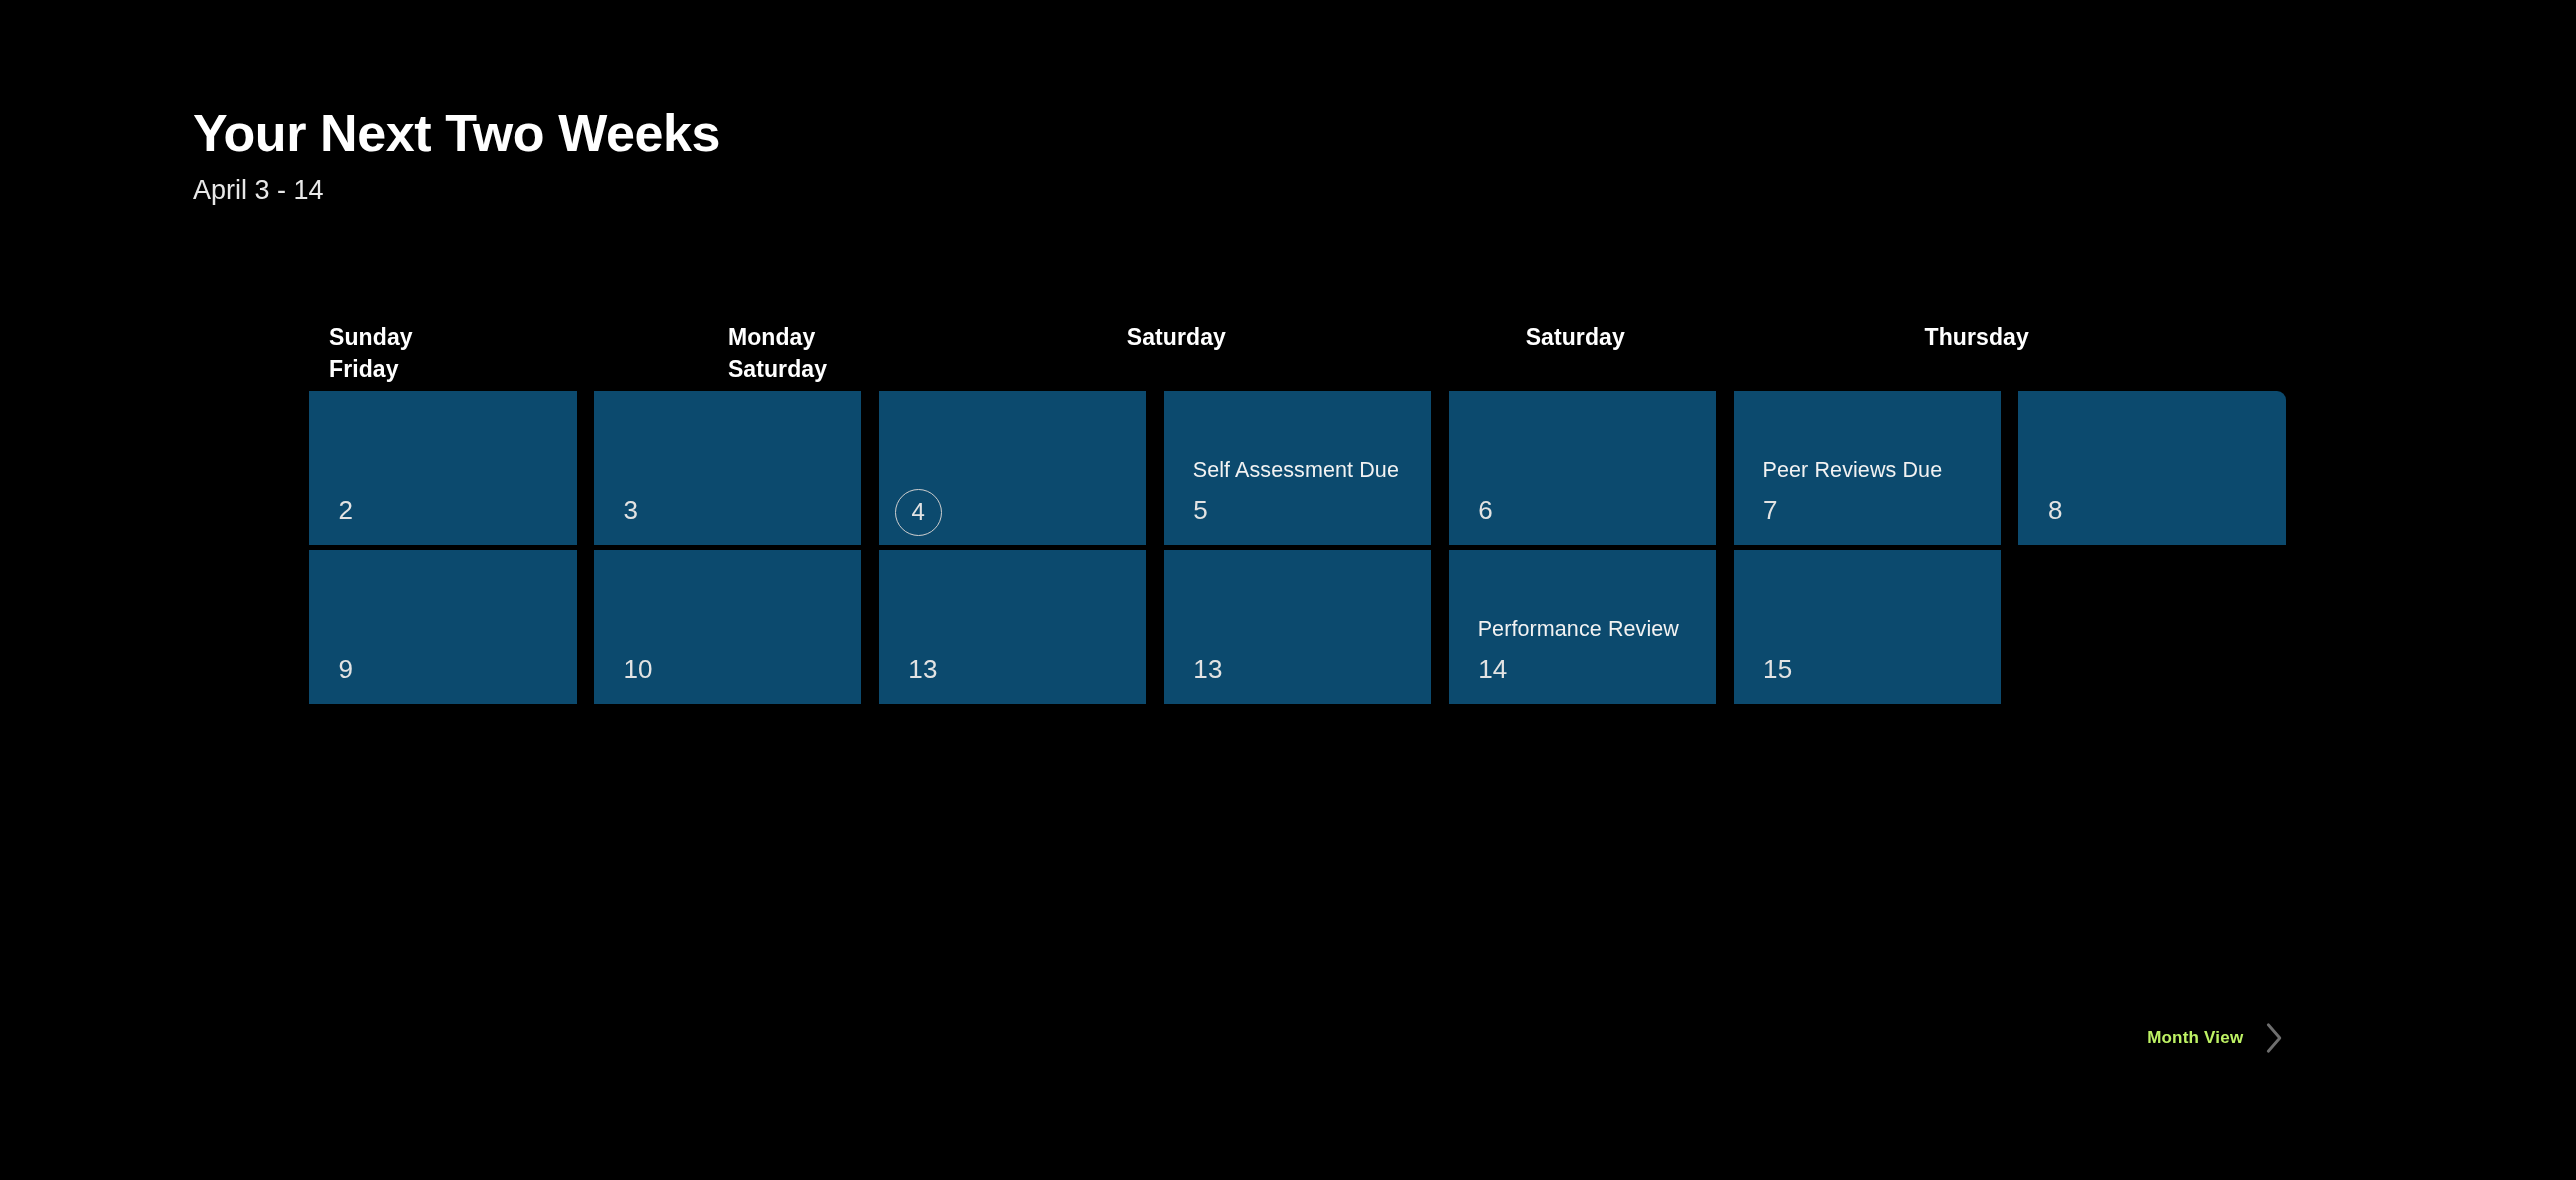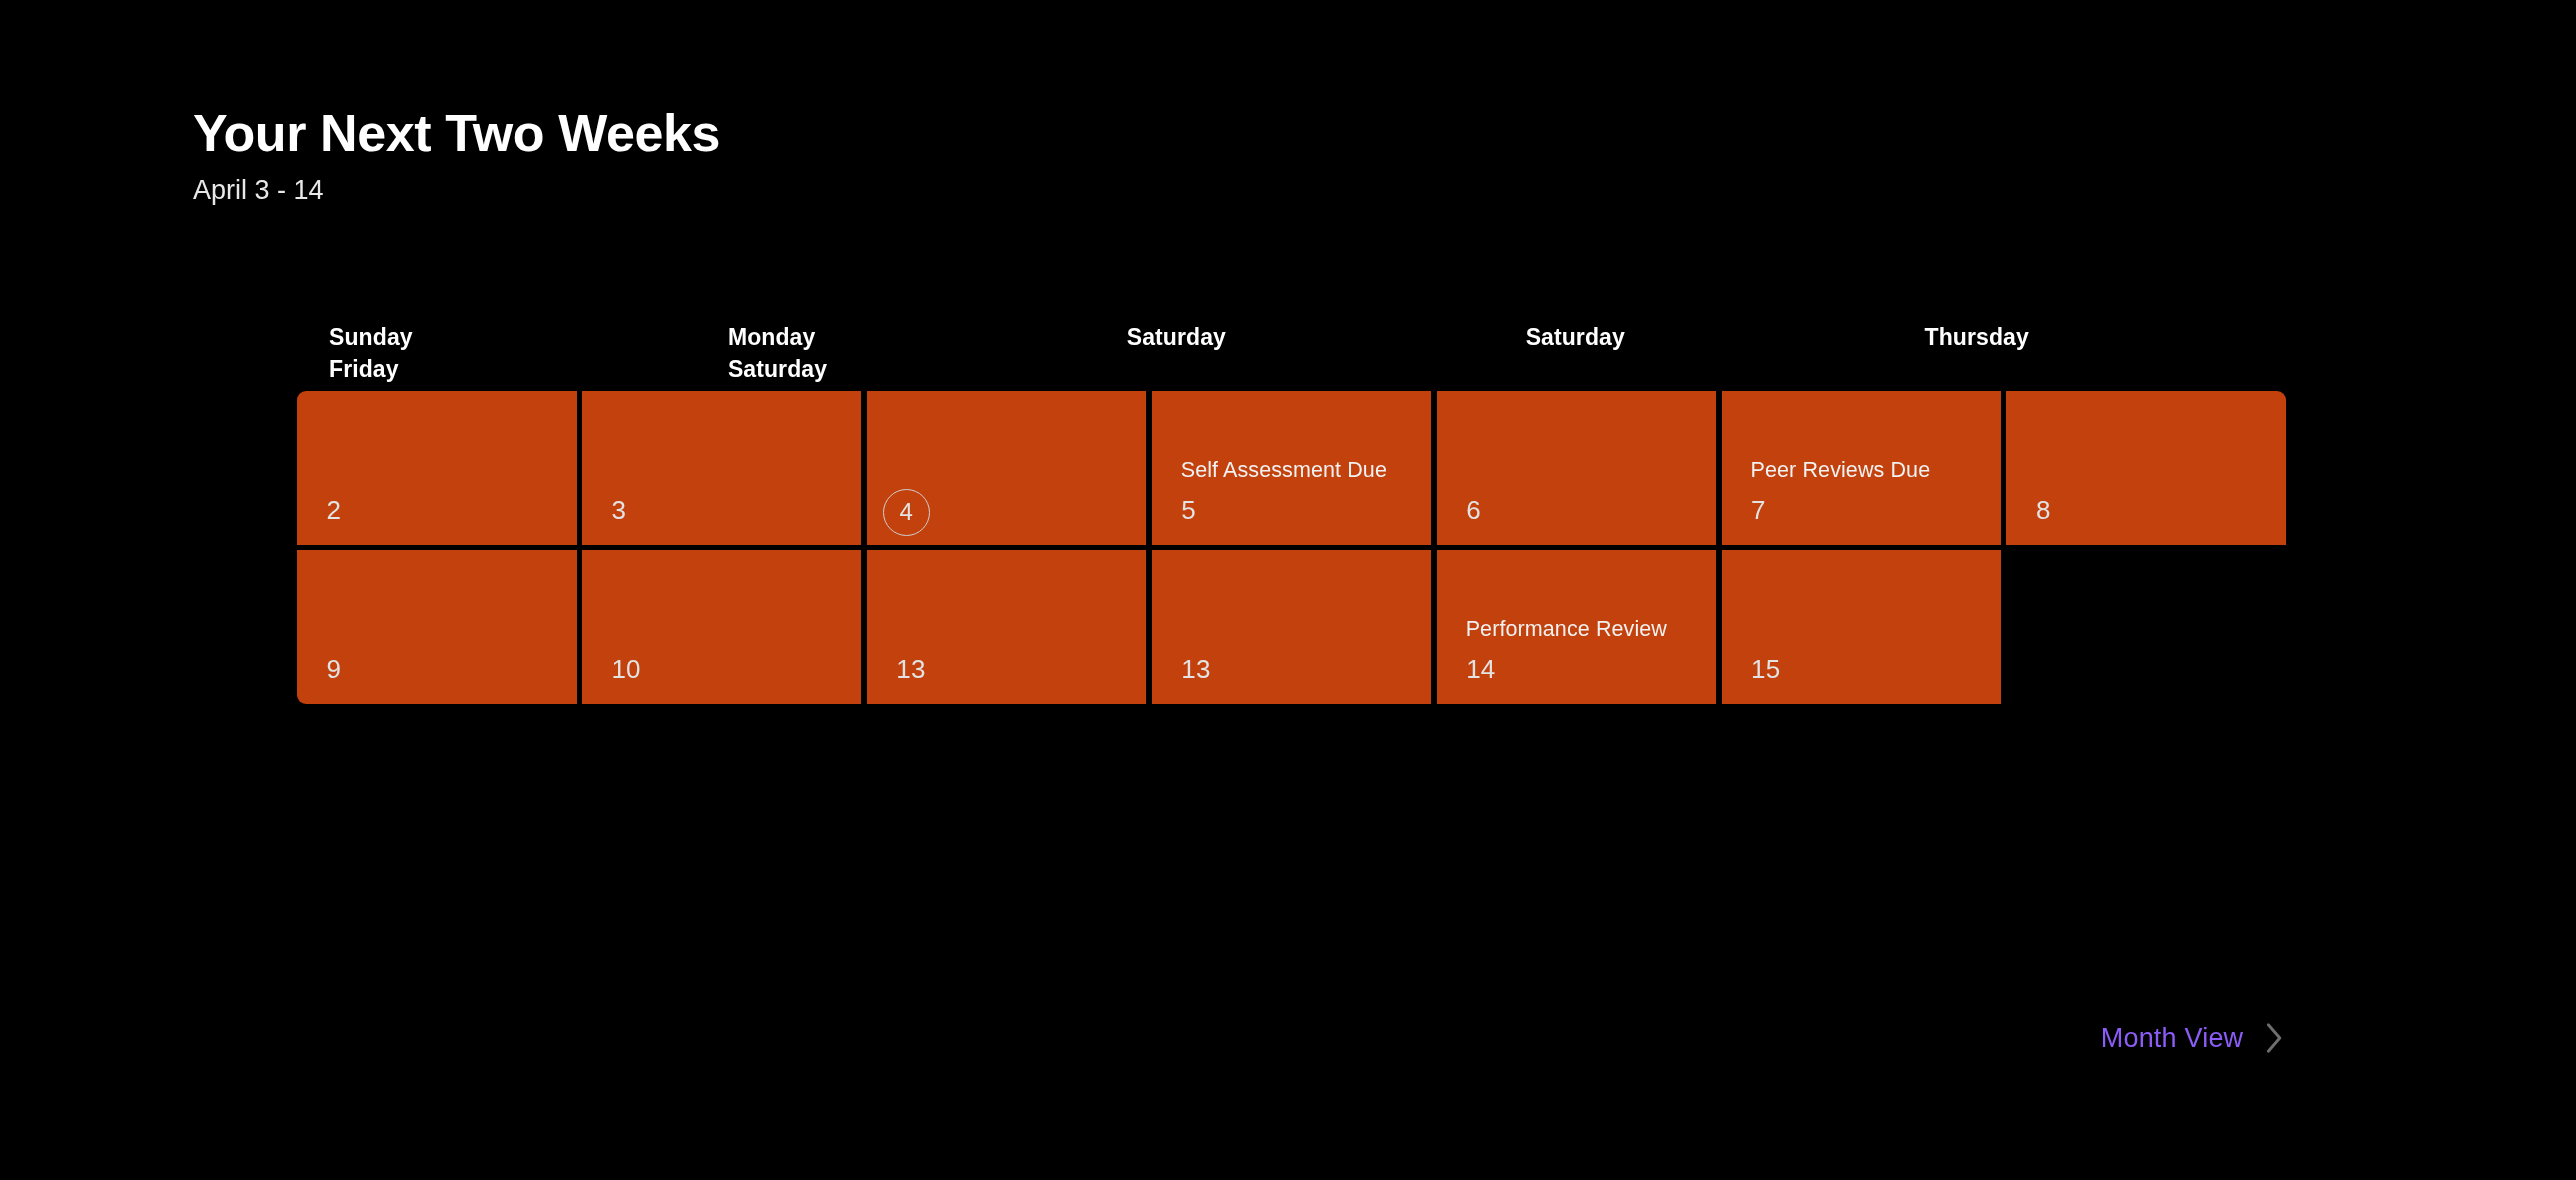--- a/index.html
+++ b/index.html
@@ -77,22 +77,23 @@
     display: grid;
     grid-template-columns: repeat(7, 1fr);
     grid-template-rows: repeat(2, 154px);
     gap: 5.4px;
     overflow: hidden;
     border-radius: 9px;
   }
 
   .day-cell {
     position: relative;
-    background: #c2410c;
+    background: #0c4a6e;
     overflow: hidden;
+    margin-left: 12px;
   }
 
   .event {
     position: absolute;
     left: 29px;
     top: 64px;
     right: 21.5px;
     font-size: 21.5px;
     font-weight: 400;
     line-height: 1.42;
@@ -128,23 +129,23 @@
   .footer {
     position: absolute;
     right: 290px;
     top: 1020px;
     display: flex;
     align-items: center;
     gap: 19.7px;
   }
 
   .footer-label {
-    font-size: 27px;
-    font-weight: 400;
-    color: #8b5cf6;
+    font-size: 17px;
+    font-weight: 700;
+    color: #bef264;
     letter-spacing: 0.2px;
     white-space: nowrap;
   }
 
   .chevron-icon {
     display: block;
     width: 23px;
     height: 36px;
   }
 </style>

